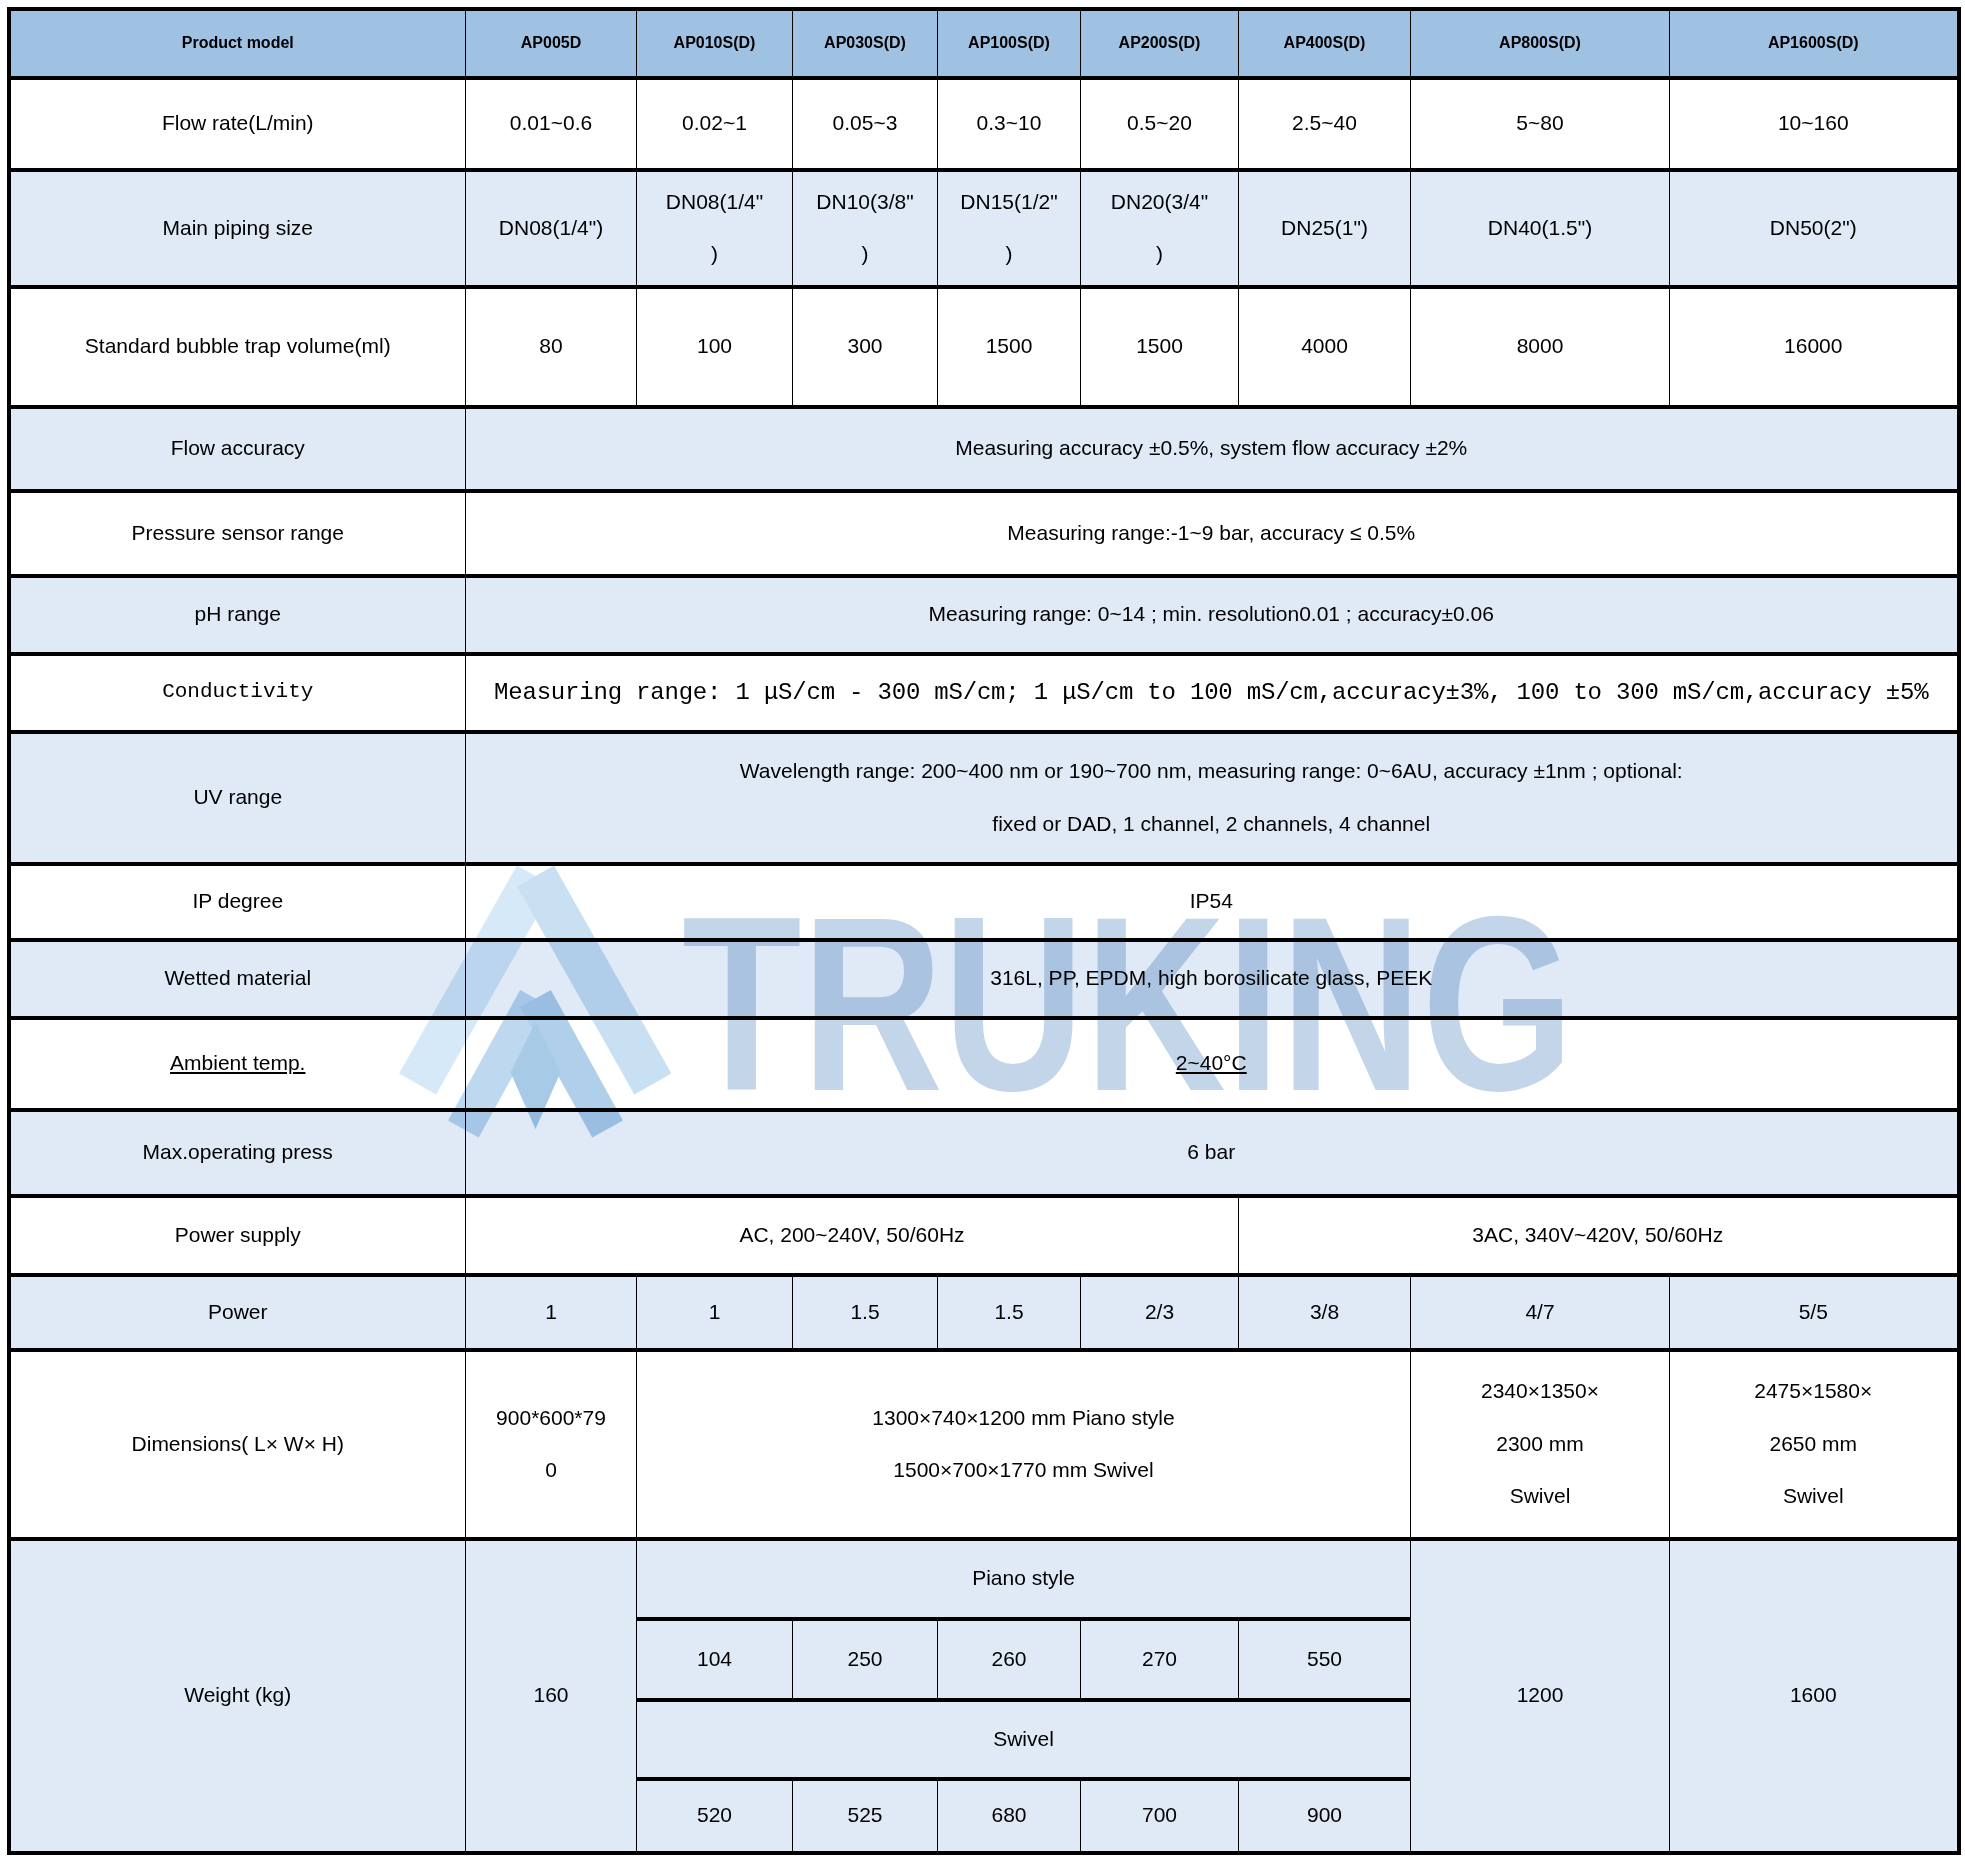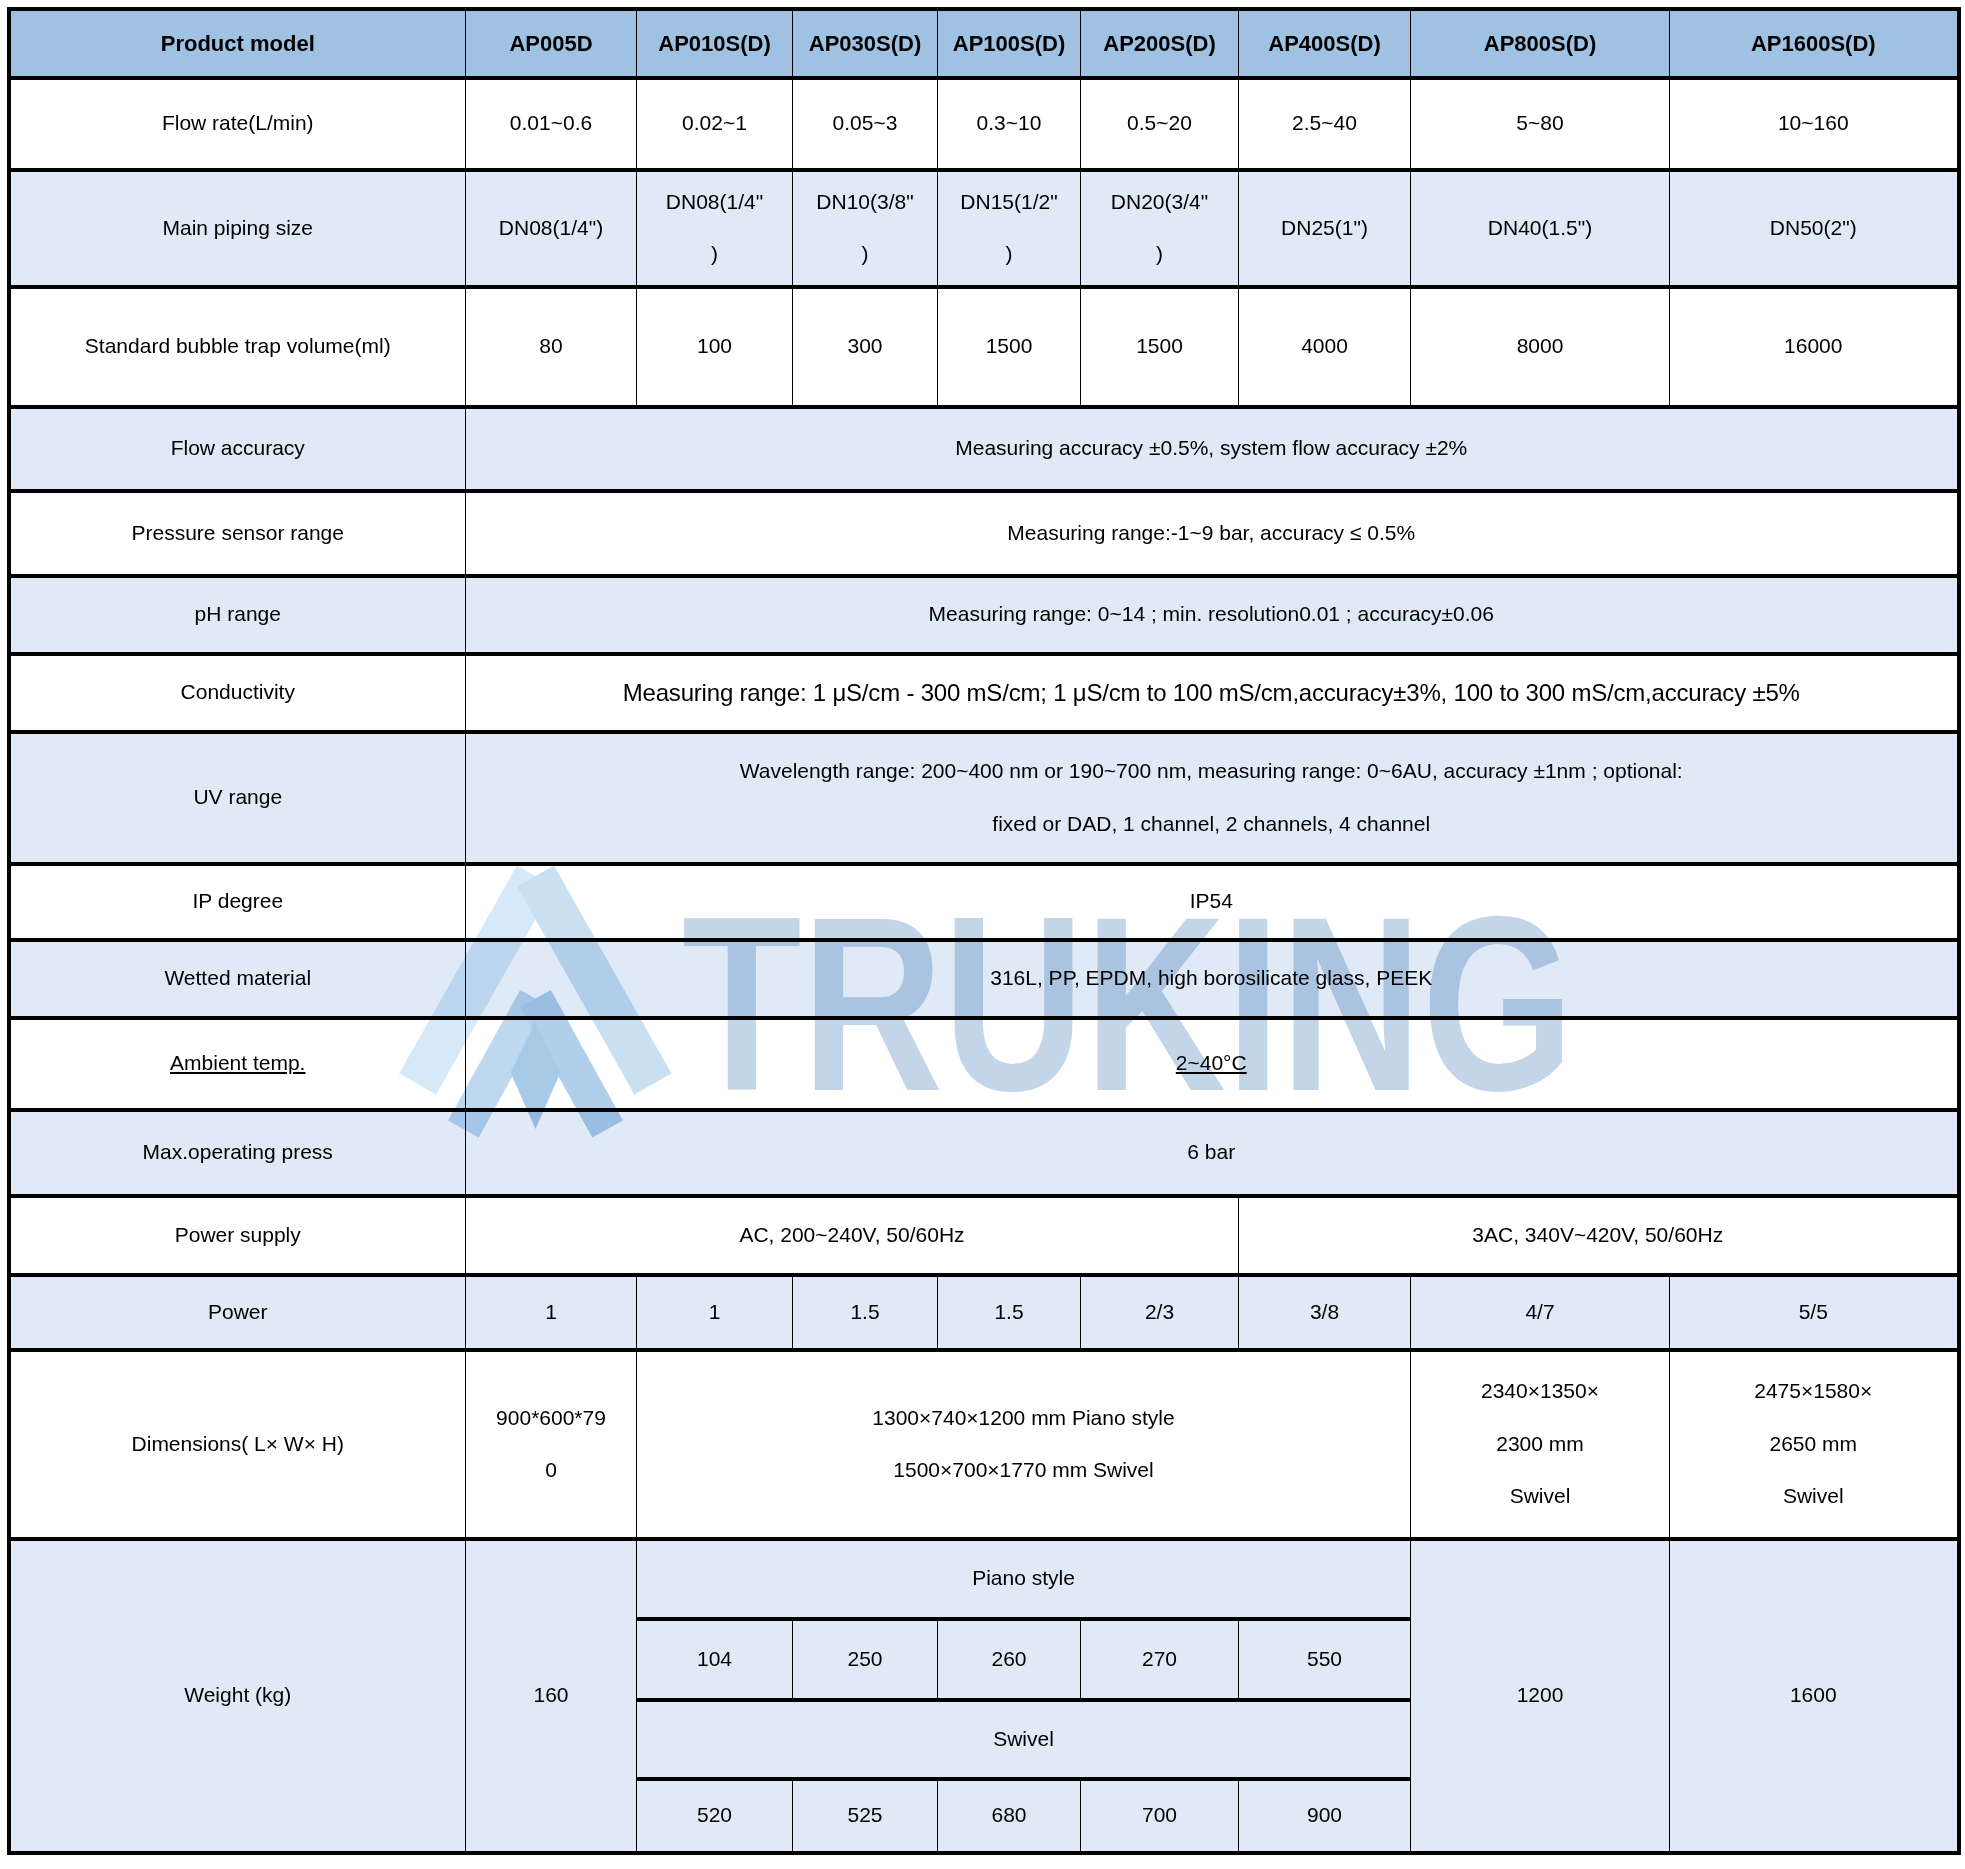--- a/index.html
+++ b/index.html
@@ -15,34 +15,34 @@
     font-size:21px;line-height:2.5;
   }
   .spec td,.spec th{
     border-left:1.8px solid #000;border-right:1.8px solid #000;
     border-top:4.2px solid #000;border-bottom:4.2px solid #000;
     text-align:center;vertical-align:middle;
     padding:0 2.8px;overflow:hidden;
     font-weight:normal;
   }
   .spec{border:4.6px solid #000;}
-  .spec th{font-weight:bold;font-size:22px;}
+  .spec th{font-weight:bold;font-size:16px;}
   .bg-head{background:#9fc2e3;}
   .bg-alt{background:#dfeaf6;}
   .bg-white{background:#ffffff;}
   .va-top{vertical-align:top;line-height:2.2;}
   
   .r-header{height:69px;}
   .r-flow{height:92px;}
   .r-piping{height:117px;}
   .r-bubble{height:120px;}
   .r-facc{height:84px;}
   .r-press{height:85px;}
   .r-ph{height:78px;padding-left:40px;}
-  .r-cond{height:78px;}
+  .r-cond{height:78px;font-family:Liberation Mono, monospace;}
   .r-uv{height:132px;}
   .r-ip{height:76px;margin-left:12px;}
   .r-wet{height:78px;}
   .r-amb{height:92px;text-decoration:underline;}
   .r-maxp{height:86px;}
   .r-psup{height:79px;}
   .r-power{height:75px;}
   .r-dim{height:189px;}
   .r-w1{height:80px;}
   .r-w2{height:81px;}

